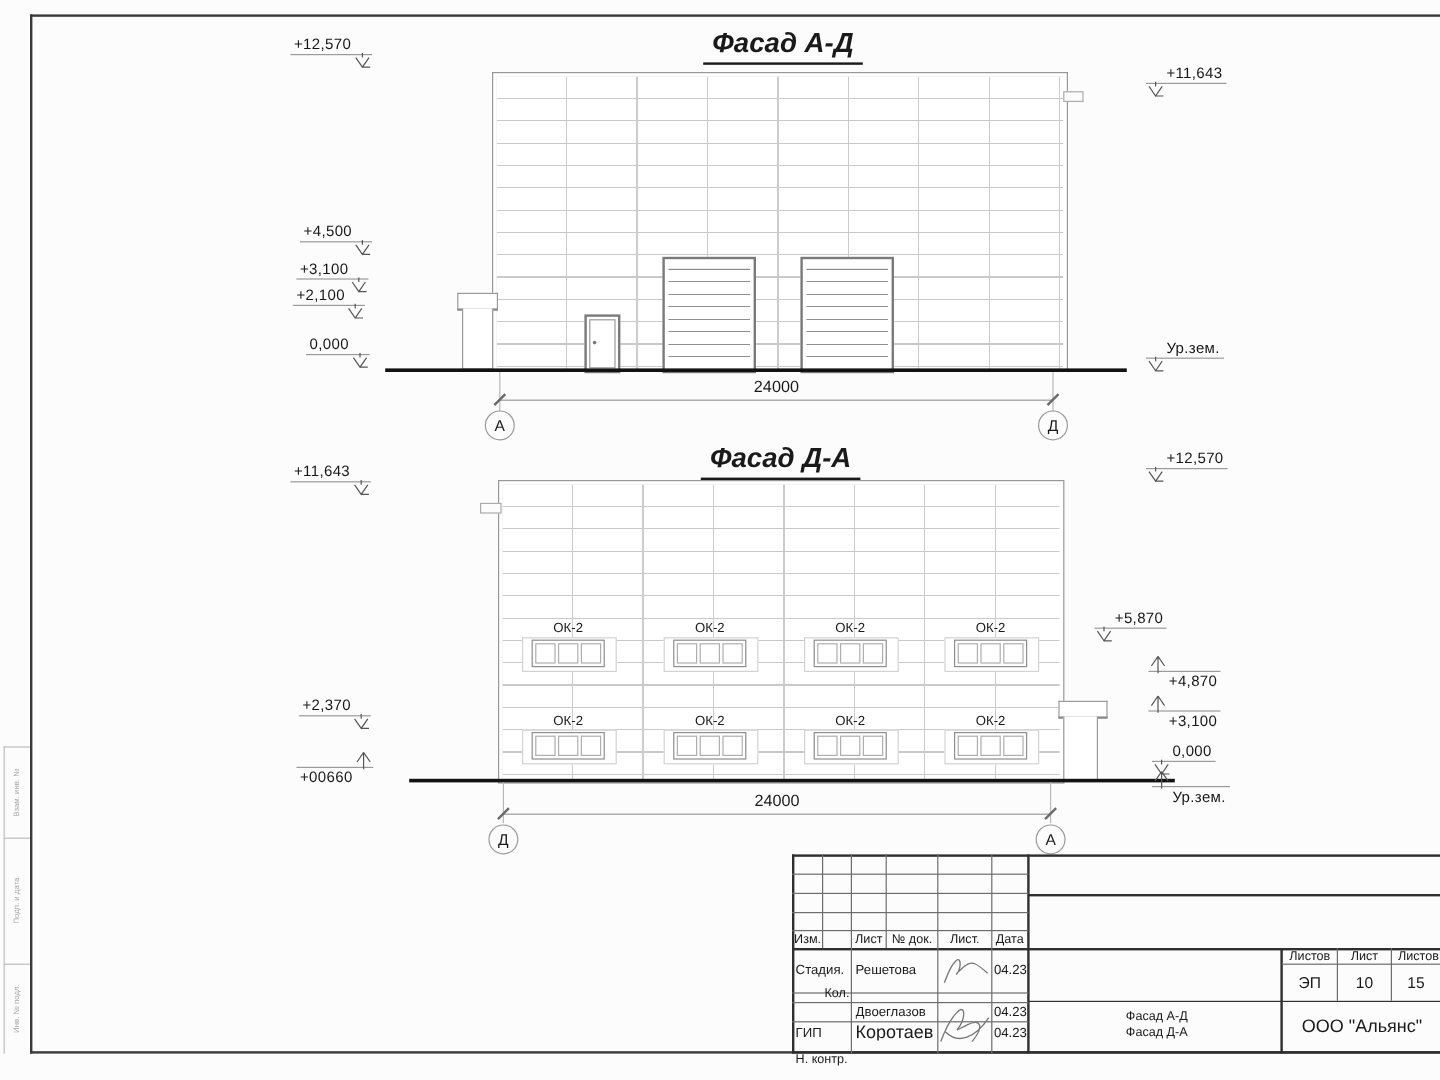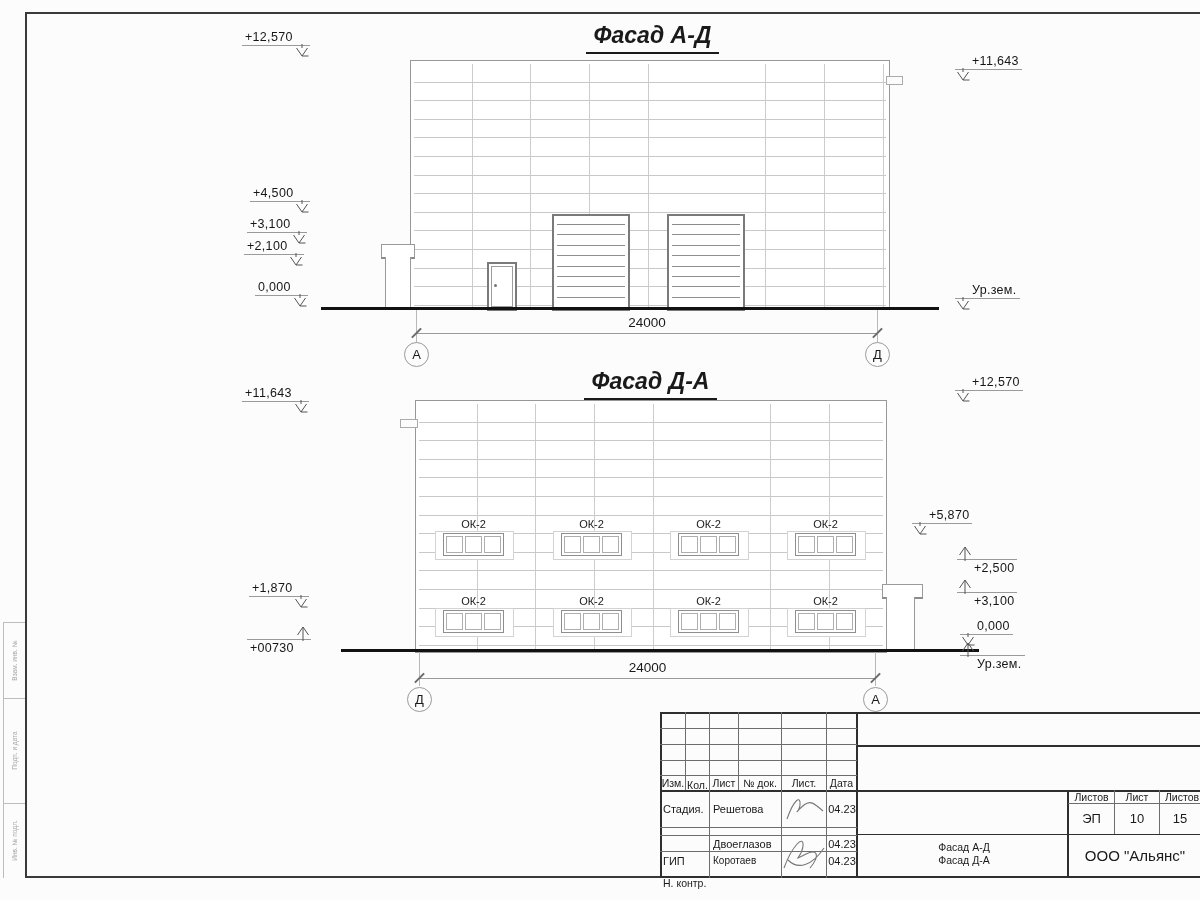--- a/index.html
+++ b/index.html
@@ -247,45 +247,45 @@
   <div class="axis" style="left:407px;top:687px">Д</div>
   <div class="axis" style="left:863px;top:687px">А</div>
 
   <div class="mark dn sym-r" style="left:242px;top:386px">
     <span class="lbl">+11,643</span>
     <svg viewBox="0 0 14 16">
         <path d="M7 0 V4 M1.5 4 L7 12 L12.5 4 M7 12 H13.5" stroke="#555" fill="none"></path>
       </svg>
   </div>
   <div class="mark dn sym-r" style="left:249px;top:581px">
-    <span class="lbl">+1,870</span>
+    <span class="lbl">+2,370</span>
     <svg viewBox="0 0 14 16">
         <path d="M7 0 V4 M1.5 4 L7 12 L12.5 4 M7 12 H13.5" stroke="#555" fill="none"></path>
       </svg>
   </div>
   <div class="mark up sym-r" style="left:247px;top:639px">
-    <span class="lbl">+00730</span>
+    <span class="lbl">+00660</span>
     <svg viewBox="0 0 14 16">
         <path d="M7 1 L1.5 9 M7 1 L12.5 9 M7 1 V15" stroke="#555" fill="none"></path>
       </svg>
   </div>
   <div class="mark dn sym-l" style="left:955px;top:375px">
     <span class="lbl">+12,570</span>
     <svg viewBox="0 0 14 16">
         <path d="M7 0 V4 M1.5 4 L7 12 L12.5 4 M7 12 H13.5" stroke="#555" fill="none"></path>
       </svg>
   </div>
   <div class="mark dn sym-l" style="left:912px;top:508px">
     <span class="lbl">+5,870</span>
     <svg viewBox="0 0 14 16">
         <path d="M7 0 V4 M1.5 4 L7 12 L12.5 4 M7 12 H13.5" stroke="#555" fill="none"></path>
       </svg>
   </div>
   <div class="mark up sym-l" style="left:957px;top:559px">
-    <span class="lbl">+2,500</span>
+    <span class="lbl">+4,870</span>
     <svg viewBox="0 0 14 16">
         <path d="M7 1 L1.5 9 M7 1 L12.5 9 M7 1 V15" stroke="#555" fill="none"></path>
       </svg>
   </div>
   <div class="mark up sym-l" style="left:957px;top:592px">
     <span class="lbl">+3,100</span>
     <svg viewBox="0 0 14 16">
         <path d="M7 1 L1.5 9 M7 1 L12.5 9 M7 1 V15" stroke="#555" fill="none"></path>
       </svg>
   </div>
@@ -326,34 +326,34 @@
   <div class="tn" style="left:660px;top:775px;width:197px;height:1px"></div>
   <div class="tn" style="left:660px;top:827px;width:197px;height:1px"></div>
   <div class="tn" style="left:660px;top:835px;width:197px;height:1px"></div>
   <div class="tn" style="left:660px;top:851px;width:197px;height:1px"></div>
 
   <div class="tn" style="left:1114px;top:790px;width:1px;height:44px"></div>
   <div class="tn" style="left:1159px;top:790px;width:1px;height:44px"></div>
   <div class="tn" style="left:1068px;top:803px;width:132px;height:1px"></div>
 
   <div class="tbx" style="left:661px;top:777px;width:24px;height:12px">Изм.</div>
-  <div class="tbx" style="left:686px;top:777px;width:23px;height:16px">Кол.</div>
+  <div class="tbx" style="left:686px;top:820px;width:23px;height:16px">Кол.</div>
   <div class="tbx" style="left:710px;top:777px;width:28px;height:12px">Лист</div>
   <div class="tbx" style="left:739px;top:777px;width:42px;height:12px">№ док.</div>
   <div class="tbx" style="left:782px;top:777px;width:44px;height:12px">Лист.</div>
   <div class="tbx" style="left:827px;top:777px;width:29px;height:12px">Дата</div>
 
   <div class="tbx la" style="left:663px;top:802px;width:46px;height:14px;font-size:11px">Стадия.</div>
   <div class="tbx la" style="left:713px;top:802px;width:67px;height:14px;font-size:11px">Решетова</div>
   <div class="tbx" style="left:828px;top:802px;width:28px;height:14px;font-size:11px">04.23</div>
   <div class="tbx la" style="left:663px;top:876px;width:43px;height:13px;font-size:10.5px">Н. контр.</div>
   <div class="tbx la" style="left:713px;top:837px;width:67px;height:13px;font-size:11px">Двоеглазов</div>
   <div class="tbx" style="left:828px;top:837px;width:28px;height:13px;font-size:11px">04.23</div>
   <div class="tbx la" style="left:663px;top:854px;width:47px;height:13px;font-size:11px">ГИП</div>
-  <div class="tbx la" style="left:713px;top:854px;width:76px;height:13px;font-size:10px">Коротаев</div>
+  <div class="tbx la" style="left:713px;top:854px;width:76px;height:13px;font-size:15px">Коротаев</div>
   <div class="tbx" style="left:828px;top:854px;width:28px;height:13px;font-size:11px">04.23</div>
 
   <svg class="sig" style="left:784px;top:793px" width="42" height="32" viewBox="0 0 42 32">
     <path d="M3 26 C10 6, 17 2, 16 12 C15 20, 8 22, 20 12 C26 7, 30 10, 39 18" stroke="#777" fill="none" stroke-width="1.1"></path>
   </svg>
   <svg class="sig" style="left:780px;top:826px" width="46" height="50" viewBox="0 0 46 50">
     <path d="M4 42 C12 20, 24 8, 23 20 C22 32, 10 36, 26 28 C38 22, 40 30, 30 42 M8 34 C18 44, 32 40, 44 22" stroke="#777" fill="none" stroke-width="1.1"></path>
   </svg>
 
   <div class="tbx" style="left:1069px;top:791px;width:45px;height:11px;font-size:10.5px">Листов</div>

